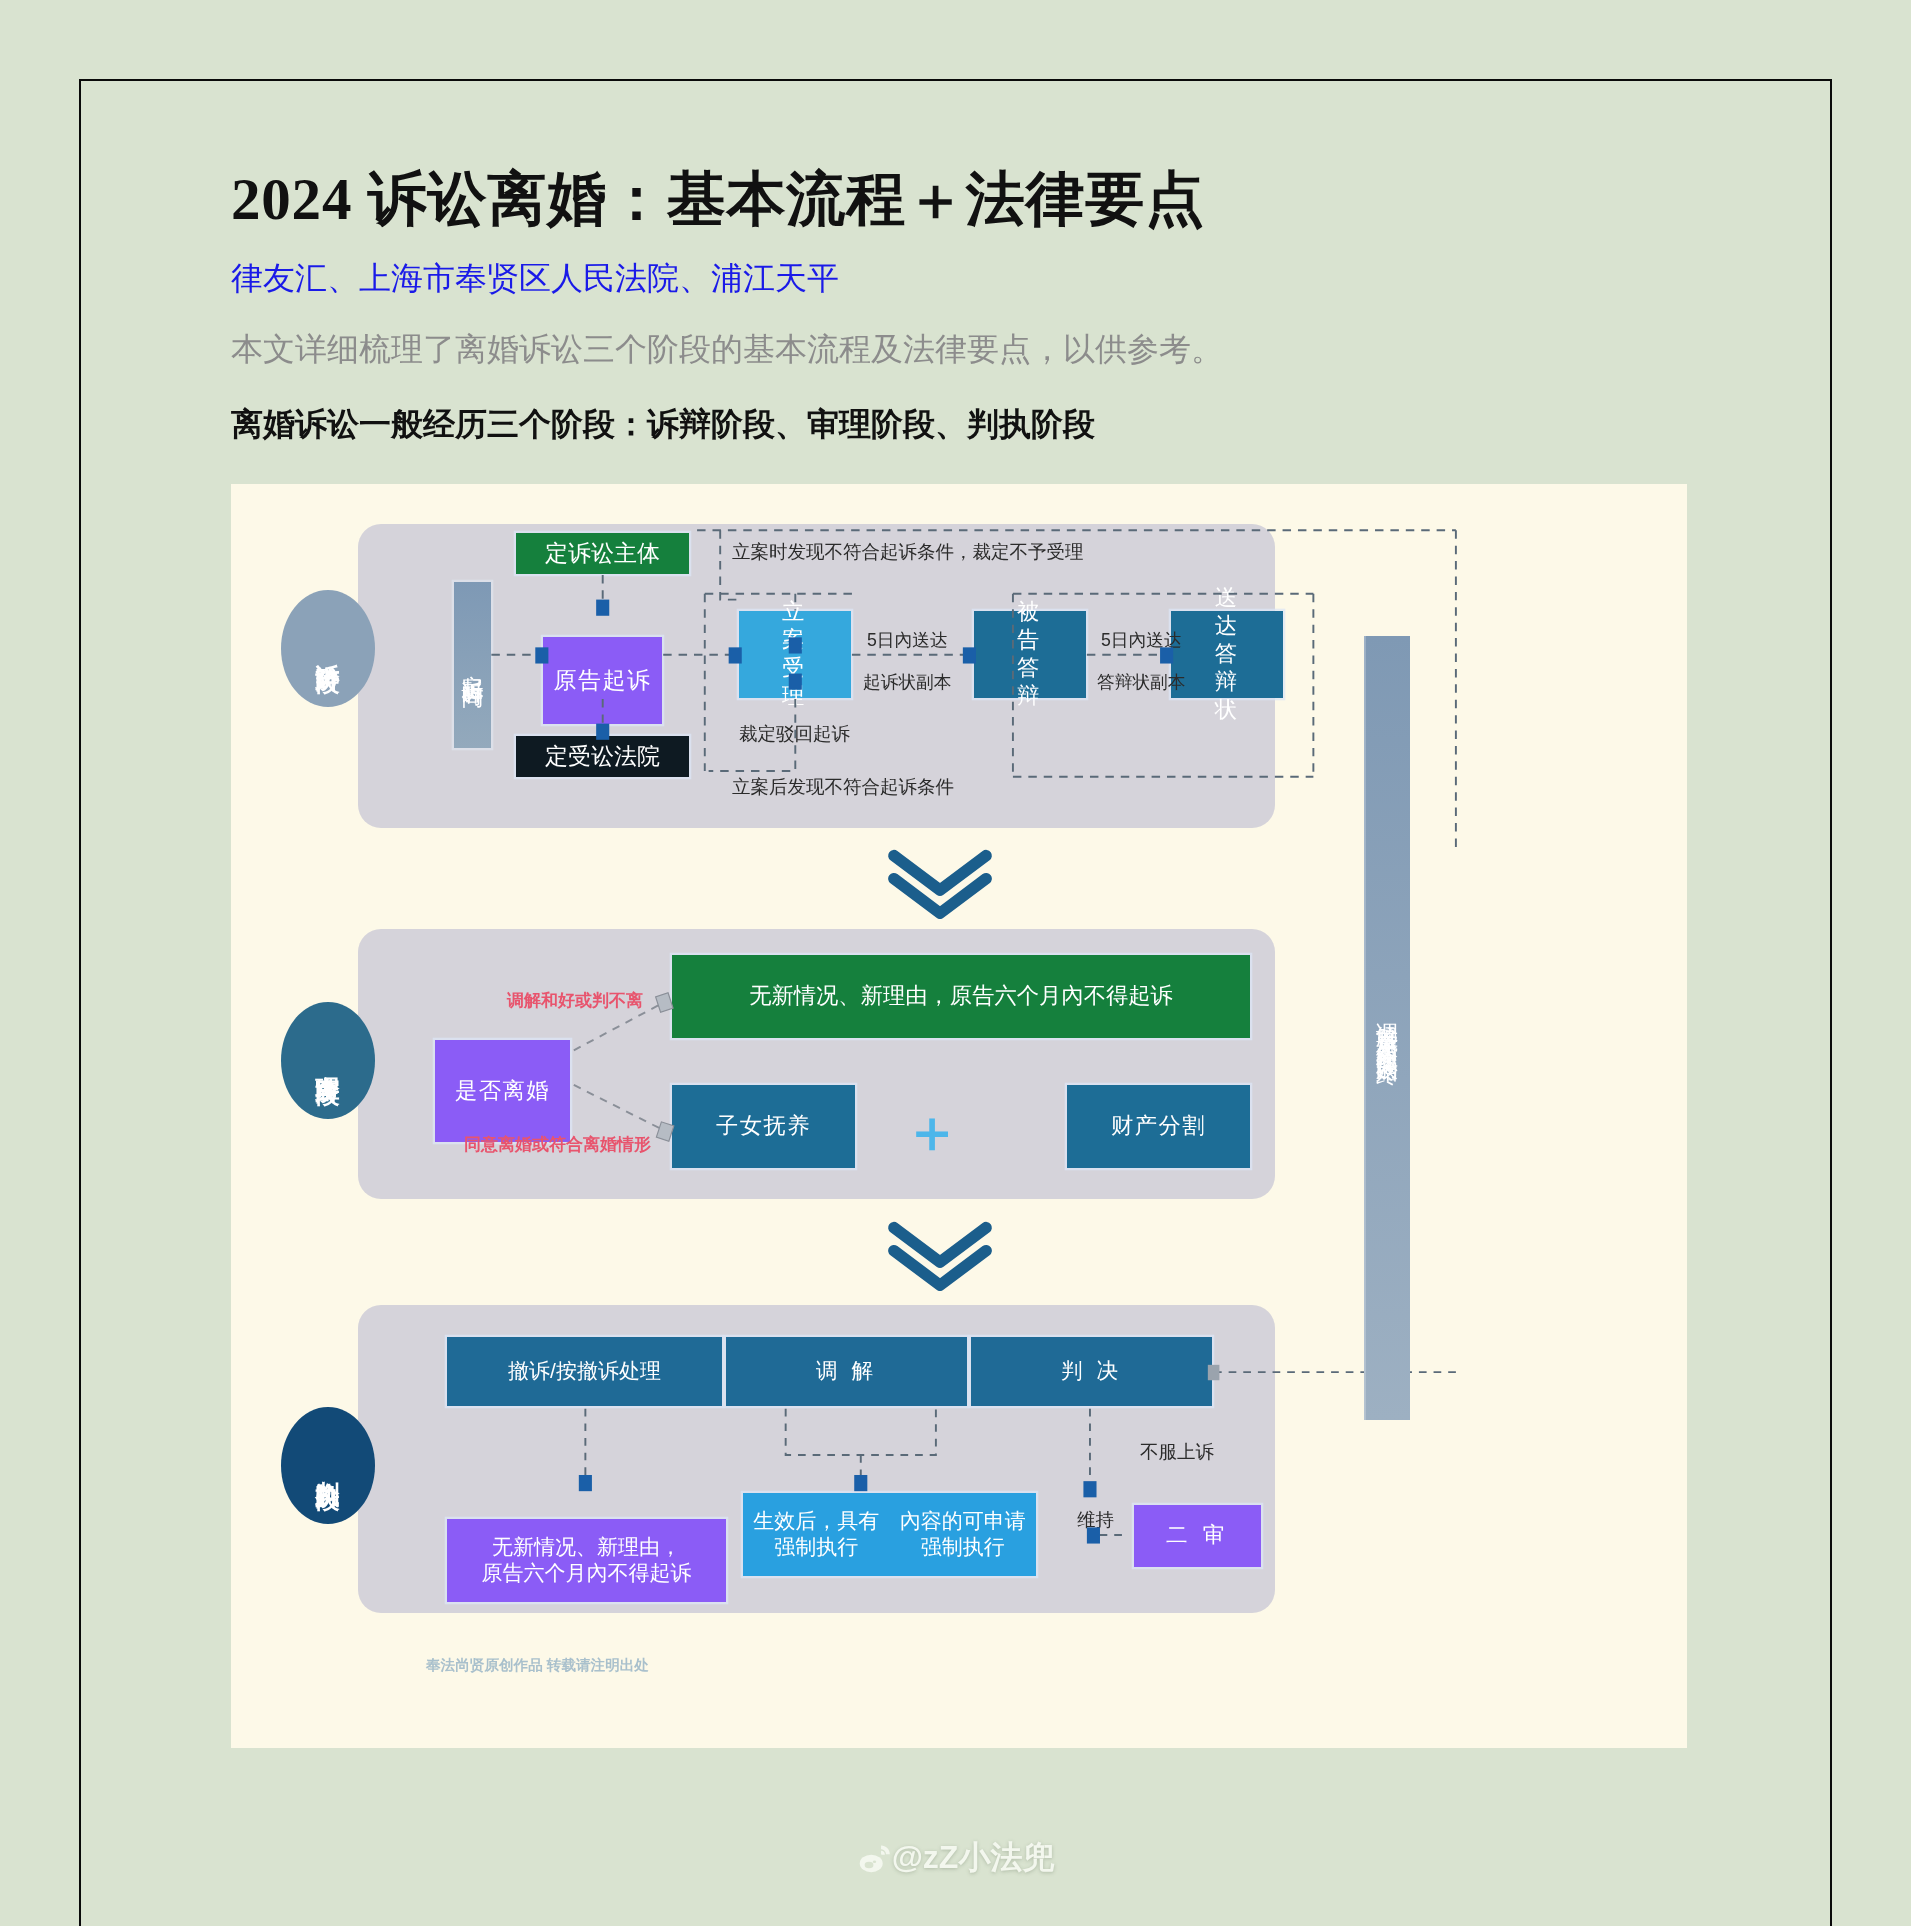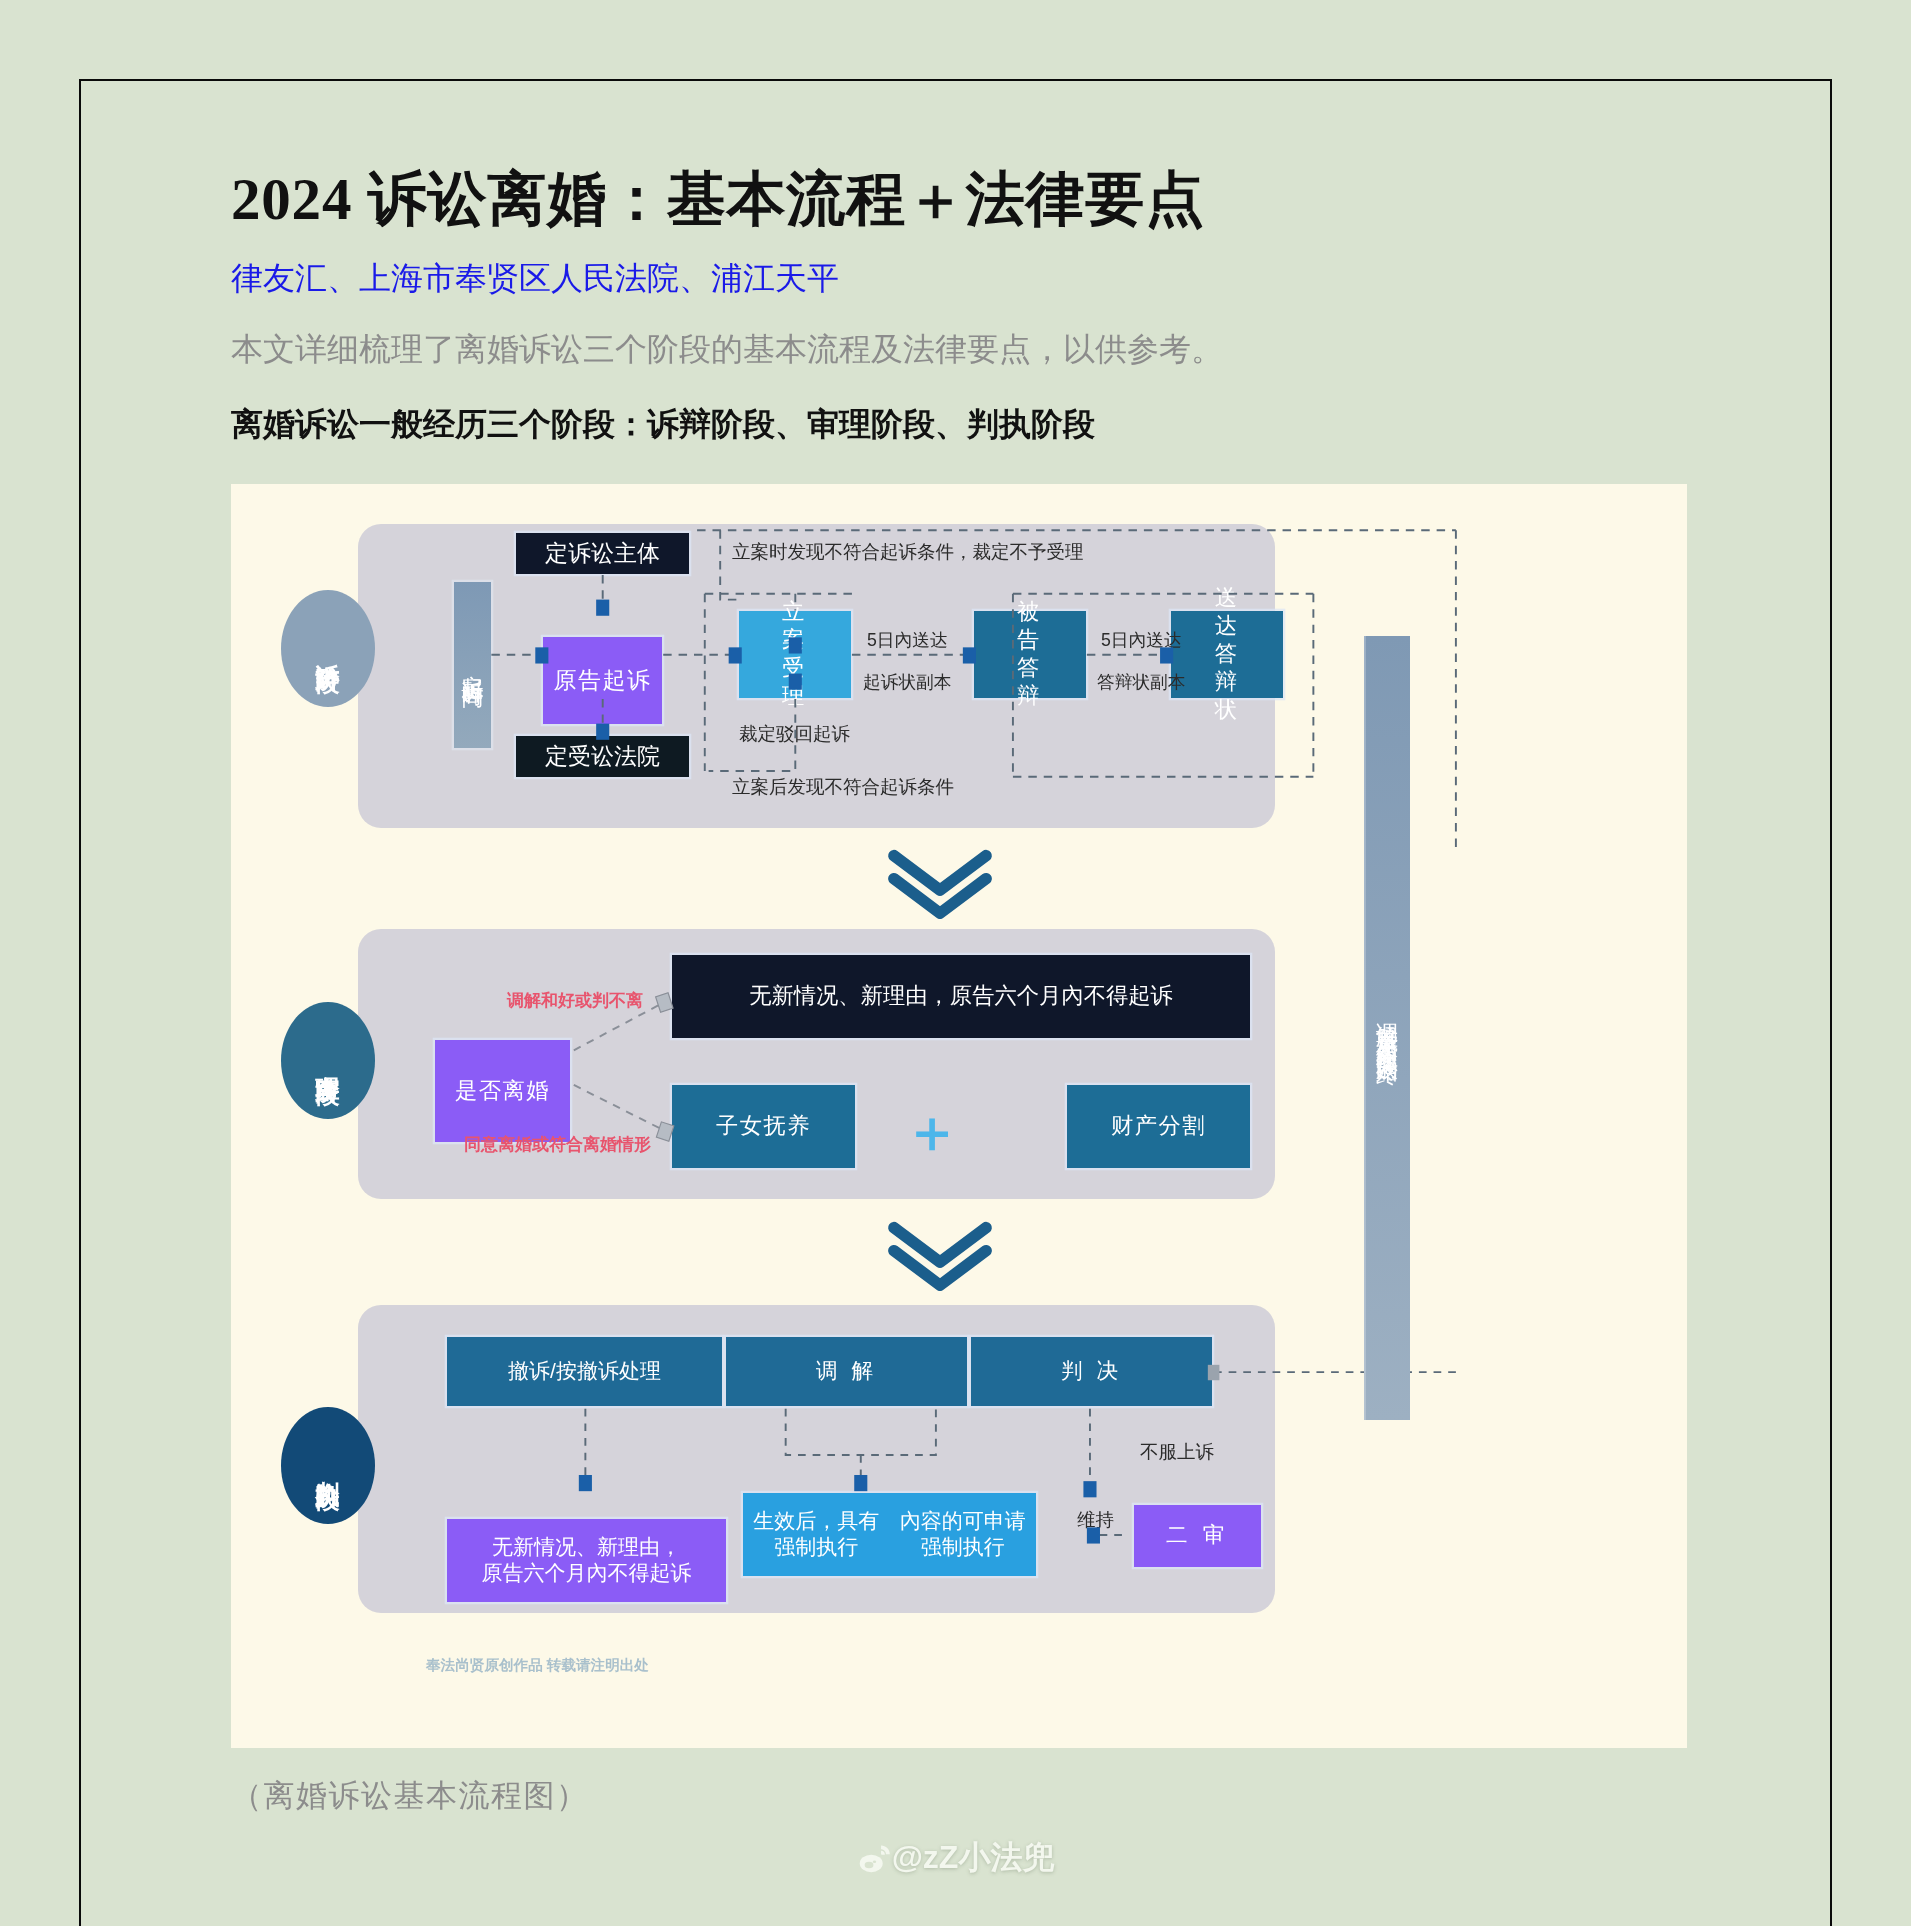--- a/index.html
+++ b/index.html
@@ -63,21 +63,21 @@
   .badge2{background:#2c6b8c;}
   .badge3{background:#124a77;}
 
   .box{
     position:absolute;
     display:flex;align-items:center;justify-content:center;
     color:#ffffff;text-align:center;
     box-shadow:0 0 0 2.3px rgba(220,230,245,.75);
     line-height:1.25;
   }
-  .navy      {background:#0f172a;}
+  .navy      {background:#15803d;}
   .black     {background:#0e1a22;}
   .blue      {background:#8b5cf6;margin-top:26px;}
   .lightblue {background:#35a8dd;}
   .teal      {background:#1d6d96;}
   .steel     {background:#1f6a96;}
   .bright    {background:#29a0e0;}
   .deepnavy  {background:#8b5cf6;}
 
   .vbar{
     position:absolute;
@@ -290,21 +290,20 @@
       <g fill="#9aa3ad">
         <rect x="2536" y="2286" width="30" height="40"></rect>
       </g>
     </svg>
 
     <div class="side-bar" style="left:1133px;top:152px;width:46px;height:784px;font-size:22px;">调解贯穿离婚纠纷案件的始终</div>
 
     <div class="credit" style="left:195px;top:1172px;font-size:14.6px;">奉法尚贤原创作品 转载请注明出处</div>
   </div>
 
-  <div class="caption">（离婚诉讼基本流程图）</div>
 </div>
 
 <div class="wm">
   <span>
     <svg width="35" height="35" viewBox="0 0 64 64">
       <g fill="#f3f7ee">
         <ellipse cx="26" cy="41" rx="21" ry="16"></ellipse>
         <path d="M44 8c9 0 16 7 16 16h-7c0-5-4-9-9-9V8z"></path>
         <path d="M44 18c4 0 7 3 7 7h-6c0-0.6-0.4-1-1-1v-6z"></path>
       </g>

